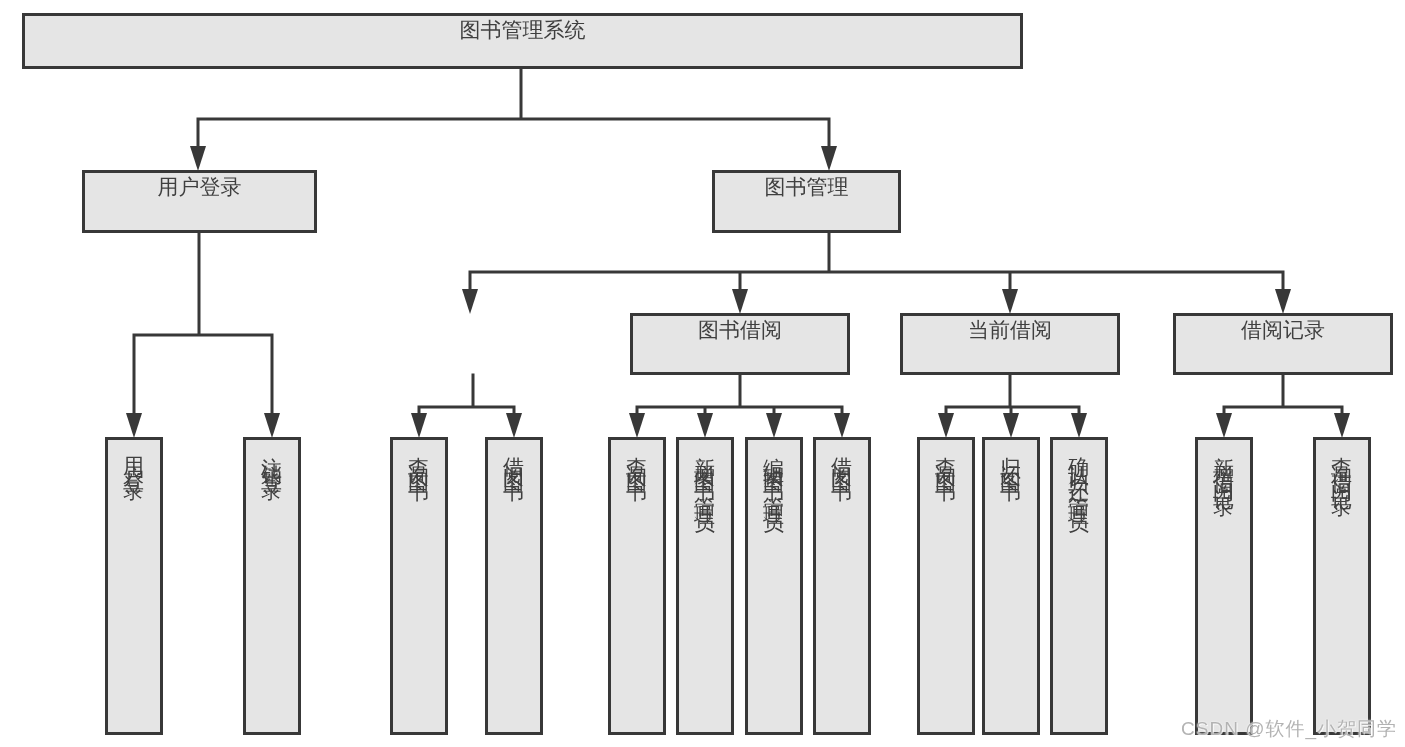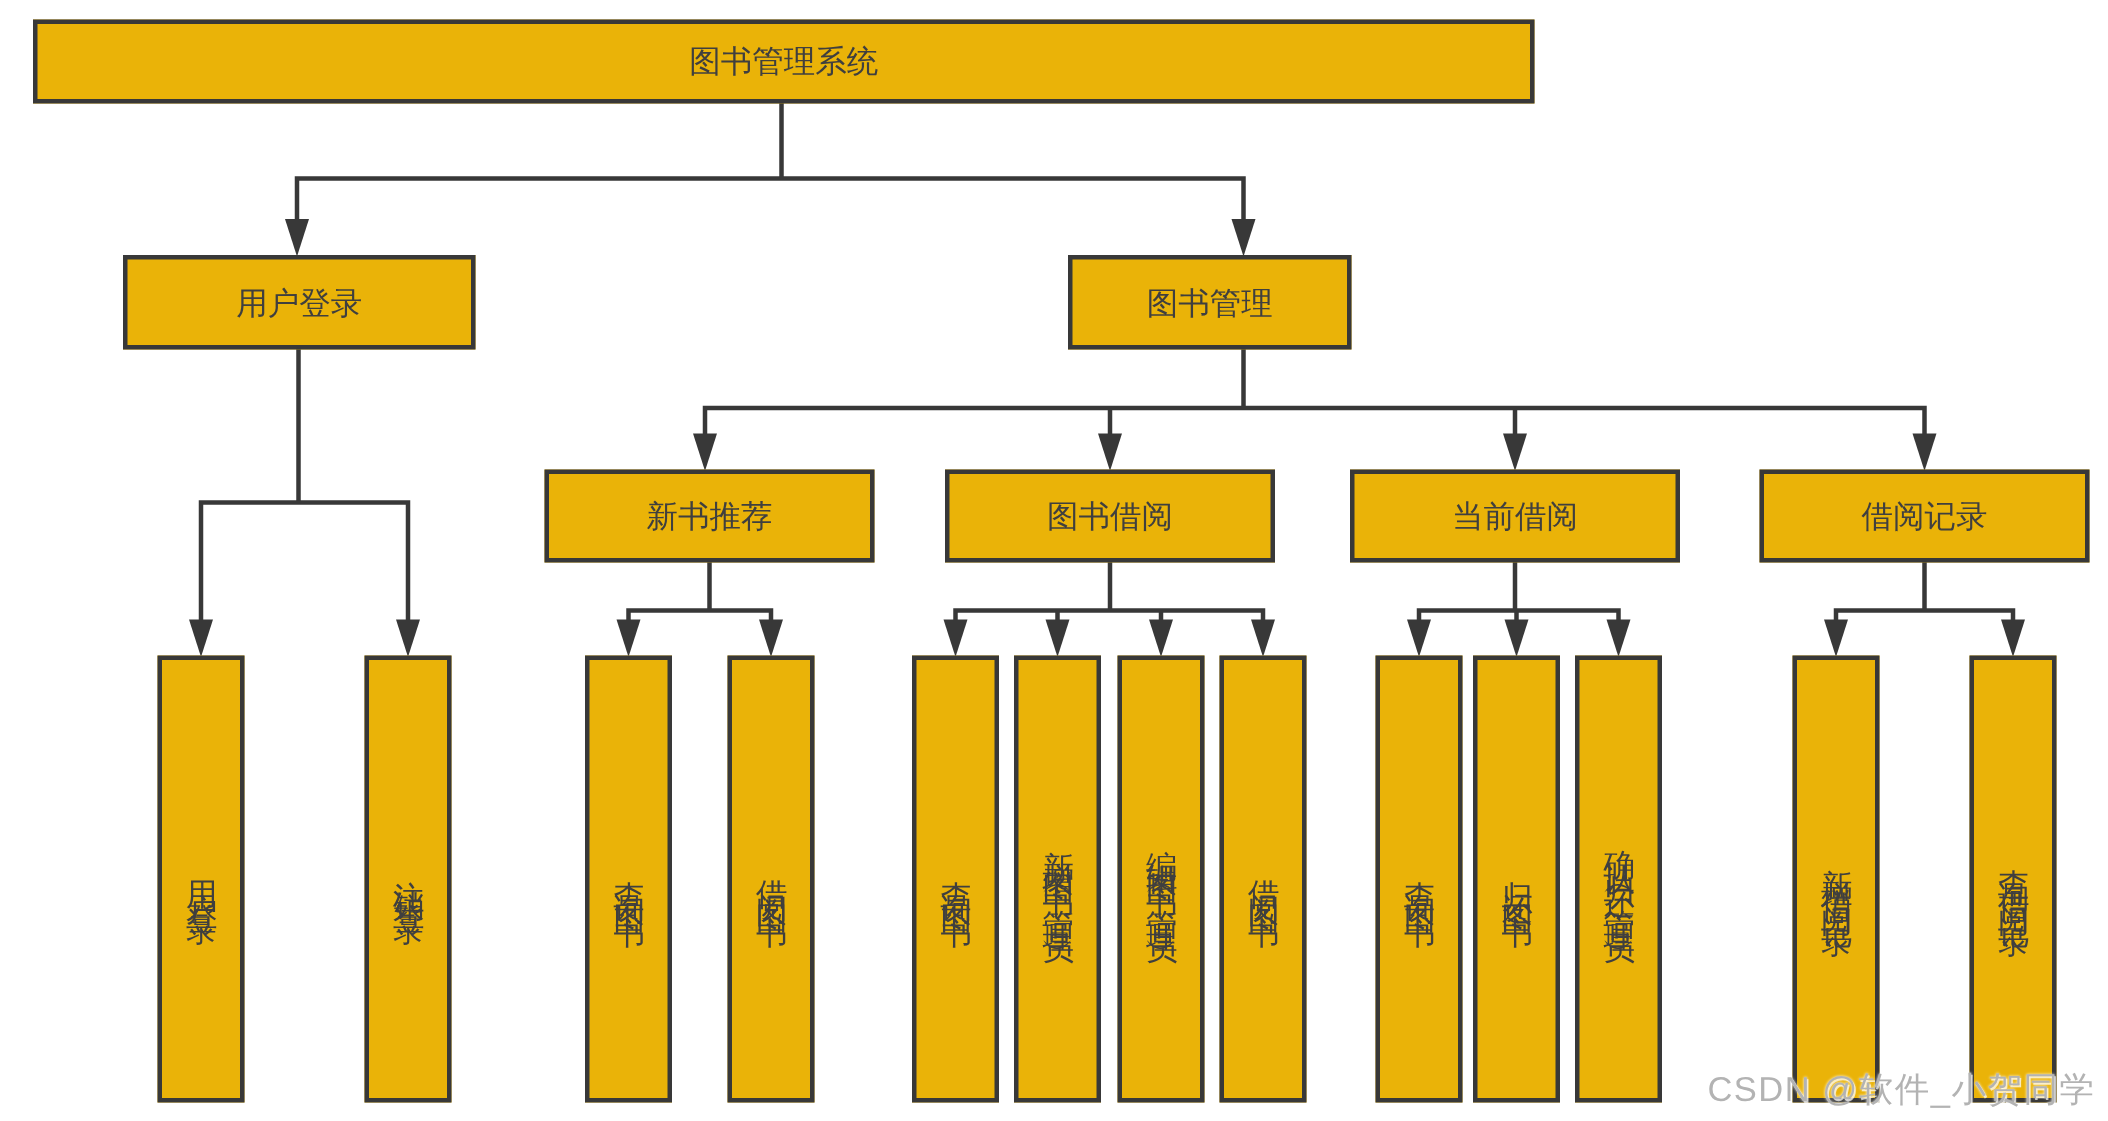--- a/index.html
+++ b/index.html
@@ -13,39 +13,39 @@
     position:relative;
     width:1405px;height:747px;
     background:var(--bg);
     font-family:"Liberation Sans","DejaVu Sans",sans-serif;
     overflow:hidden;
   }
   .connectors{position:absolute;left:0;top:0;z-index:1;}
   .box{
     position:absolute;
     box-sizing:border-box;
-    background:#eab308;
+    background:#e5e5e5;
     border:3px solid var(--line);
-    display:flex;align-items:center;justify-content:center;
+    display:flex;align-items:flex-start;justify-content:center;
     color:var(--text);
     font-size:21px;
     z-index:2;
   }
   .box .vtext{
     writing-mode:vertical-lr;
     text-orientation:mixed;
     letter-spacing:8px;
     line-height:1;
     white-space:nowrap;
   }
   .watermark{
     position:absolute;
     right:8px;bottom:5px;
     z-index:3;
-    font-size:23px;
+    font-size:19px;
     color:var(--watermark);
     text-shadow:0 0 2px #fff, 1px 1px 0 rgba(255,255,255,.7);
     letter-spacing:1px;
     margin-left:13px;
   }
 </style>
 </head>
 <body>
 
 <div class="canvas">
@@ -87,23 +87,20 @@
     <span>图书管理系统</span>
   </div>
 
   <div class="box" style="left:82px;top:170px;width:235px;height:63px">
     <span>用户登录</span>
   </div>
   <div class="box" style="left:712px;top:170px;width:189px;height:63px">
     <span>图书管理</span>
   </div>
 
-  <div class="box" style="left:363px;top:313px;width:220px;height:62px">
-    <span>新书推荐</span>
-  </div>
   <div class="box" style="left:630px;top:313px;width:220px;height:62px">
     <span>图书借阅</span>
   </div>
   <div class="box" style="left:900px;top:313px;width:220px;height:62px">
     <span>当前借阅</span>
   </div>
   <div class="box" style="left:1173px;top:313px;width:220px;height:62px">
     <span>借阅记录</span>
   </div>
 

